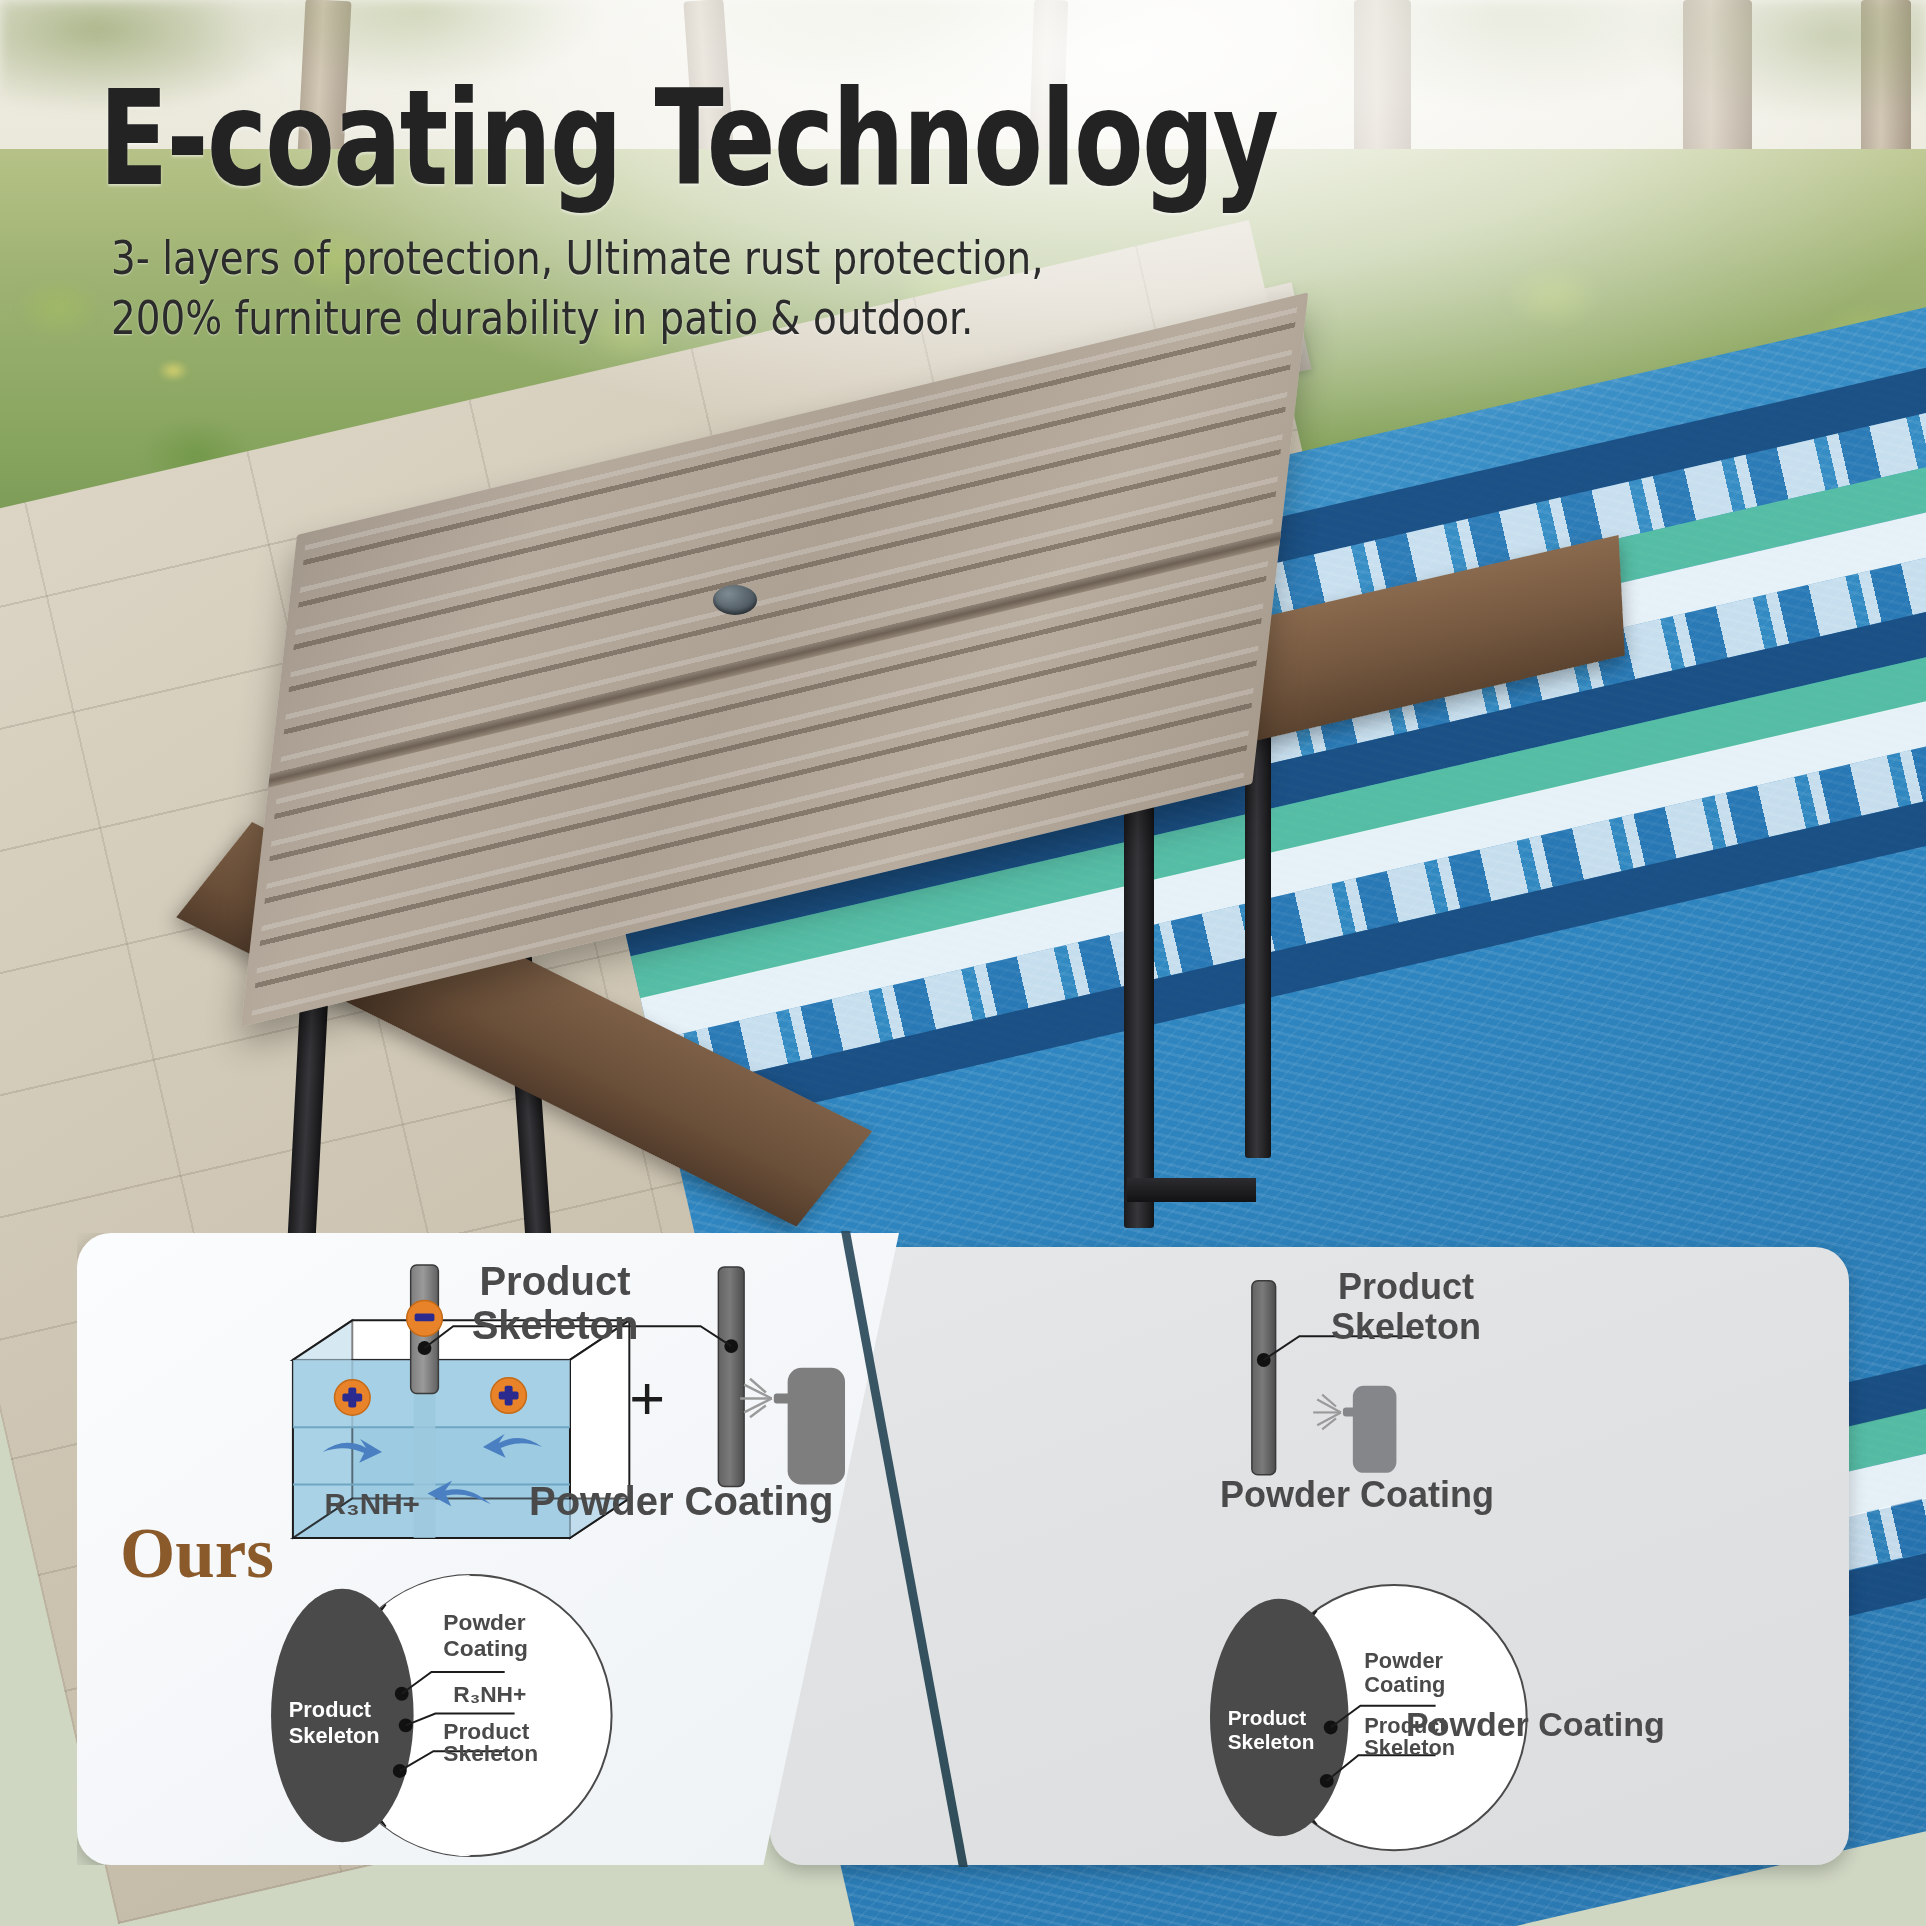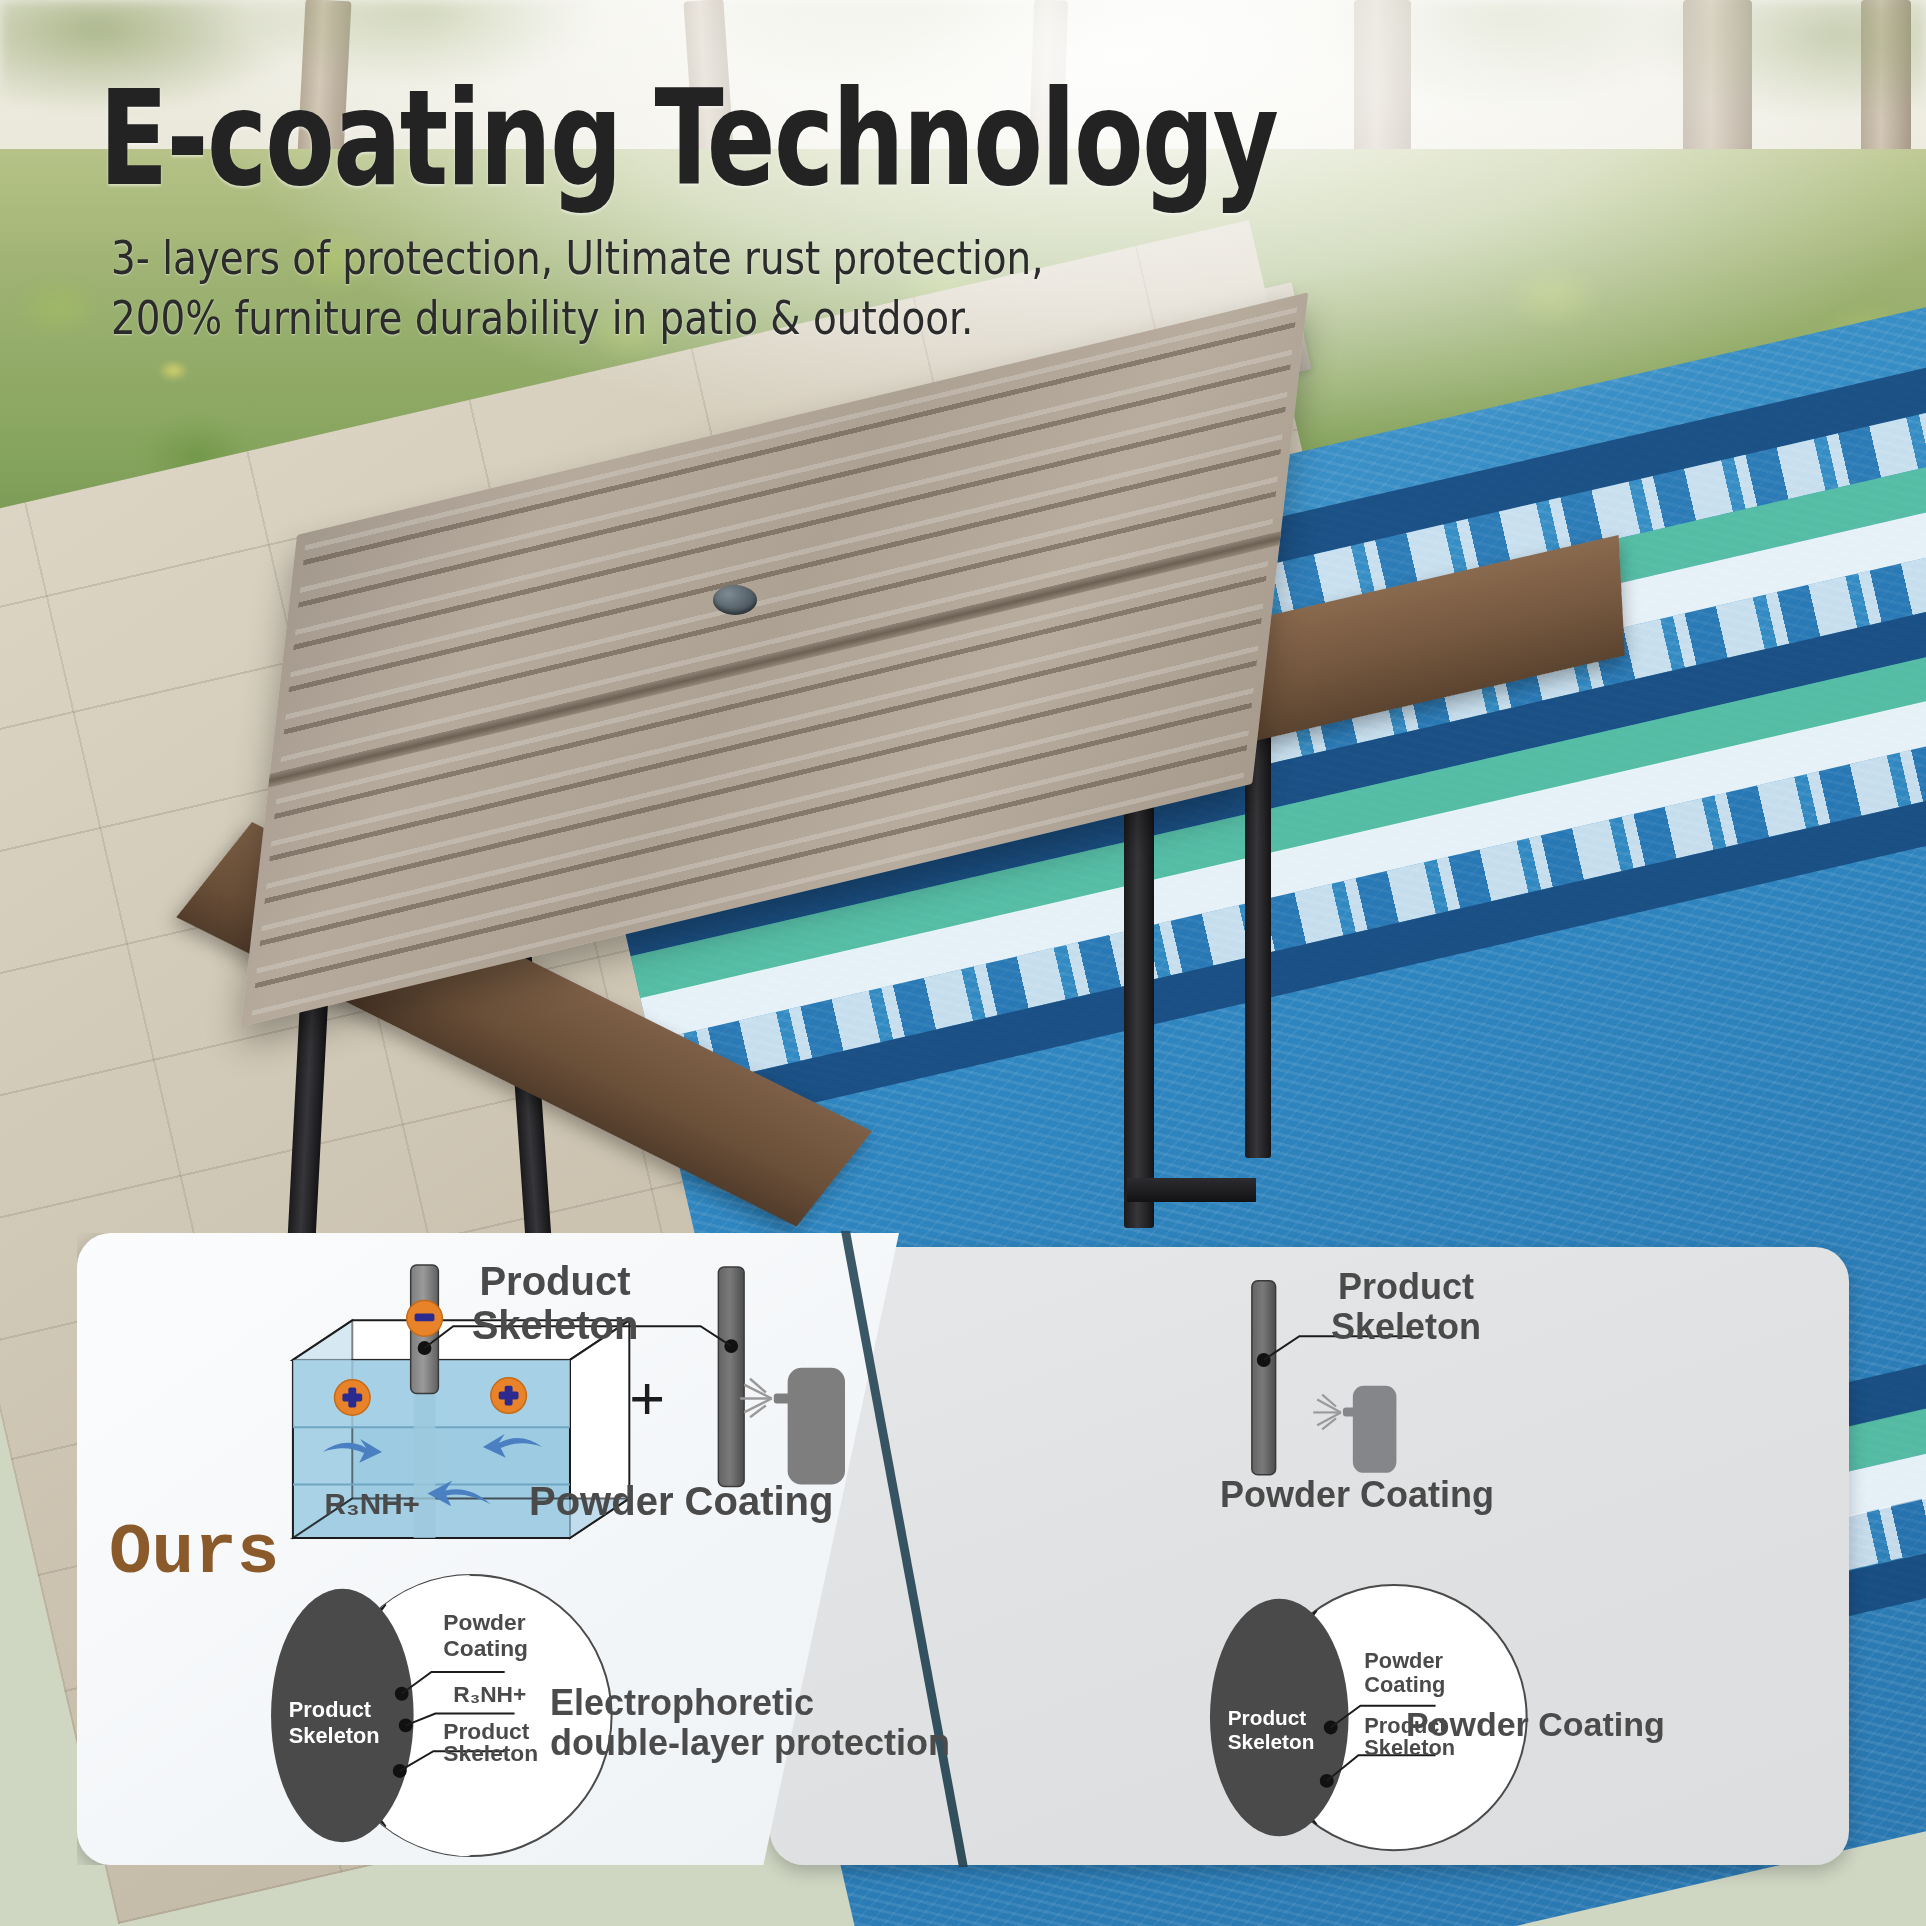--- a/index.html
+++ b/index.html
@@ -162,21 +162,21 @@
   .panel-seam{position:absolute;left:764px;top:-2px;width:9px;height:636px;
     background:linear-gradient(180deg,#2c4b5c,#22414f);
     transform:skewX(10.5deg);transform-origin:top left;opacity:.92;}
 
   .vs{position:absolute;left:875px;top:1434px;font-size:178px;font-weight:700;
     color:#a07536;letter-spacing:-6px;z-index:6;
     font-family:"Liberation Sans",sans-serif;
     text-shadow:2px 2px 0 rgba(255,255,255,.55);}
 
   .brandlabel{position:absolute;font-size:71px;font-weight:700;
-    font-family:Liberation Mono, monospace;}
+    font-family:Liberation Serif, serif;margin-left:11px;}
   .ours{left:109px;top:1513px;color:#8a5a2b;}
   .others{left:1525px;top:1519px;color:#5d5d5d;}
 
   .diag-caption{position:absolute;font-weight:700;color:#4b4b4b;
     font-family:"Liberation Sans",sans-serif;line-height:1.12;}
   .cap-left{left:550px;top:1683px;font-size:36px;text-align:left;}
   .cap-right{left:1406px;top:1705px;font-size:34px;}
 
   
   .dtext{position:absolute;font-family:"Liberation Sans",sans-serif;
@@ -400,20 +400,16 @@
     <text x="28" y="148" font-family="Liberation Sans,sans-serif" font-size="21" font-weight="700" fill="#fff">Product</text>
     <text x="28" y="172" font-family="Liberation Sans,sans-serif" font-size="21" font-weight="700" fill="#fff">Skeleton</text>
     <text x="166" y="90" font-family="Liberation Sans,sans-serif" font-size="22" font-weight="700" fill="#4a4a4a">Powder</text>
     <text x="166" y="114" font-family="Liberation Sans,sans-serif" font-size="22" font-weight="700" fill="#4a4a4a">Coating</text>
     <text x="166" y="156" font-family="Liberation Sans,sans-serif" font-size="22" font-weight="700" fill="#4a4a4a">Product</text>
     <text x="166" y="178" font-family="Liberation Sans,sans-serif" font-size="22" font-weight="700" fill="#4a4a4a">Skeleton</text>
   </svg>
 
   <div class="brandlabel ours">Ours</div>
 
-  <div class="diag-caption cap-left">
-    <div>Electrophoretic</div>
-    <div>double-layer protection</div>
-  </div>
   <div class="diag-caption cap-right">Powder Coating</div>
 
 </div>
 
 
 </body></html>

